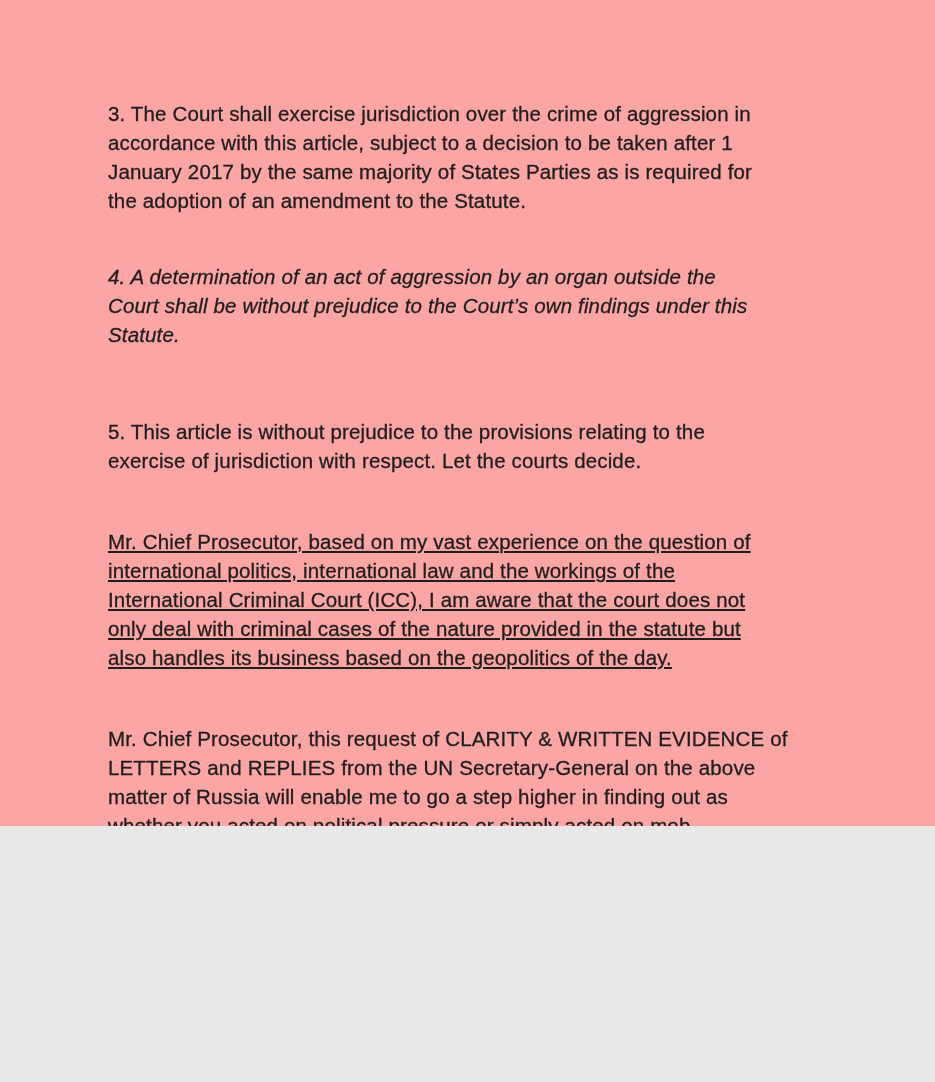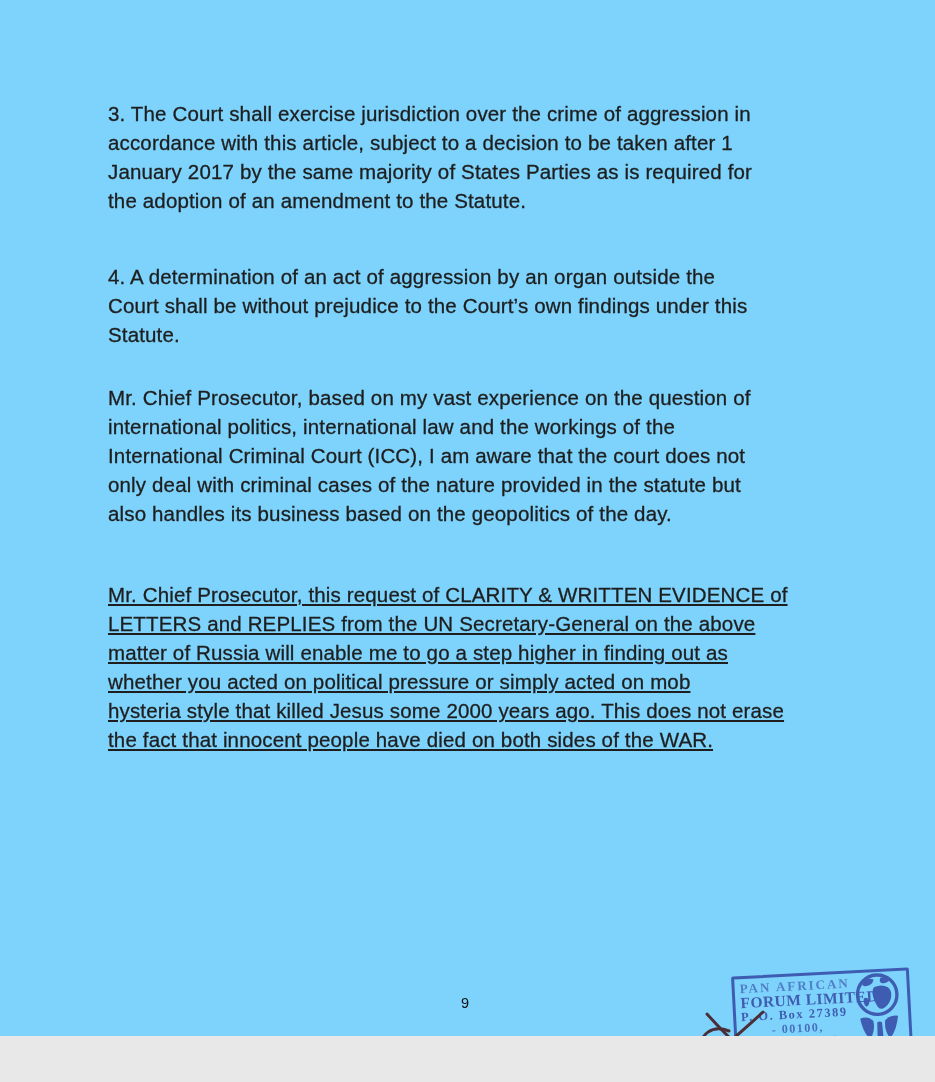--- a/index.html
+++ b/index.html
@@ -1,40 +1,40 @@
 <!DOCTYPE html>
 <html><head>
 <meta charset="utf-8">
 <style>
   html, body { margin: 0; padding: 0; background: #e8e8e8; }
   .page {
     position: relative;
     width: 935px;
-    height: 1036px;
-    background: #7dd3fc;
+    height: 826px;
+    background: #fca5a5;
     overflow: hidden;
     font-family: "Liberation Sans", "DejaVu Sans", sans-serif;
   }
   .content {
     position: absolute;
     left: 108px;
     top: 99px;
     width: 762px;
     color: #1e1e1e;
     font-size: 20.5px;
     line-height: 29px;
     letter-spacing: 0.15px;
   }
   .para {
     margin: 0;
     white-space: pre-line;
     -webkit-text-stroke: 0.3px #1e1e1e;
   }
   .para:nth-of-type(1) { margin-bottom: 47px; }
-  .para:nth-of-type(2) { margin-bottom: 34px; }
+  .para:nth-of-type(2) { margin-bottom: 68px; font-style: italic; }
   .para:nth-of-type(3) { margin-bottom: 52px; }
   .para:nth-of-type(4) { margin-bottom: 52px; text-decoration: underline; }
   .page-number {
     position: absolute;
     left: 455px;
     top: 995px;
     width: 20px;
     text-align: center;
     font-size: 14.5px;
     color: #111111;
@@ -104,20 +104,22 @@
 <div class="page">
 
   <div class="content">
     <p class="para">3. The Court shall exercise jurisdiction over the crime of aggression in
 accordance with this article, subject to a decision to be taken after 1
 January 2017 by the same majority of States Parties as is required for
 the adoption of an amendment to the Statute.</p>
     <p class="para">4. A determination of an act of aggression by an organ outside the
 Court shall be without prejudice to the Court’s own findings under this
 Statute.</p>
+    <p class="para">5. This article is without prejudice to the provisions relating to the
+exercise of jurisdiction with respect. Let the courts decide.</p>
     <p class="para">Mr. Chief Prosecutor, based on my vast experience on the question of
 international politics, international law and the workings of the
 International Criminal Court (ICC), I am aware that the court does not
 only deal with criminal cases of the nature provided in the statute but
 also handles its business based on the geopolitics of the day.</p>
     <p class="para">Mr. Chief Prosecutor, this request of CLARITY &amp; WRITTEN EVIDENCE of
 LETTERS and REPLIES from the UN Secretary-General on the above
 matter of Russia will enable me to go a step higher in finding out as
 whether you acted on political pressure or simply acted on mob
 hysteria style that killed Jesus some 2000 years ago. This does not erase

